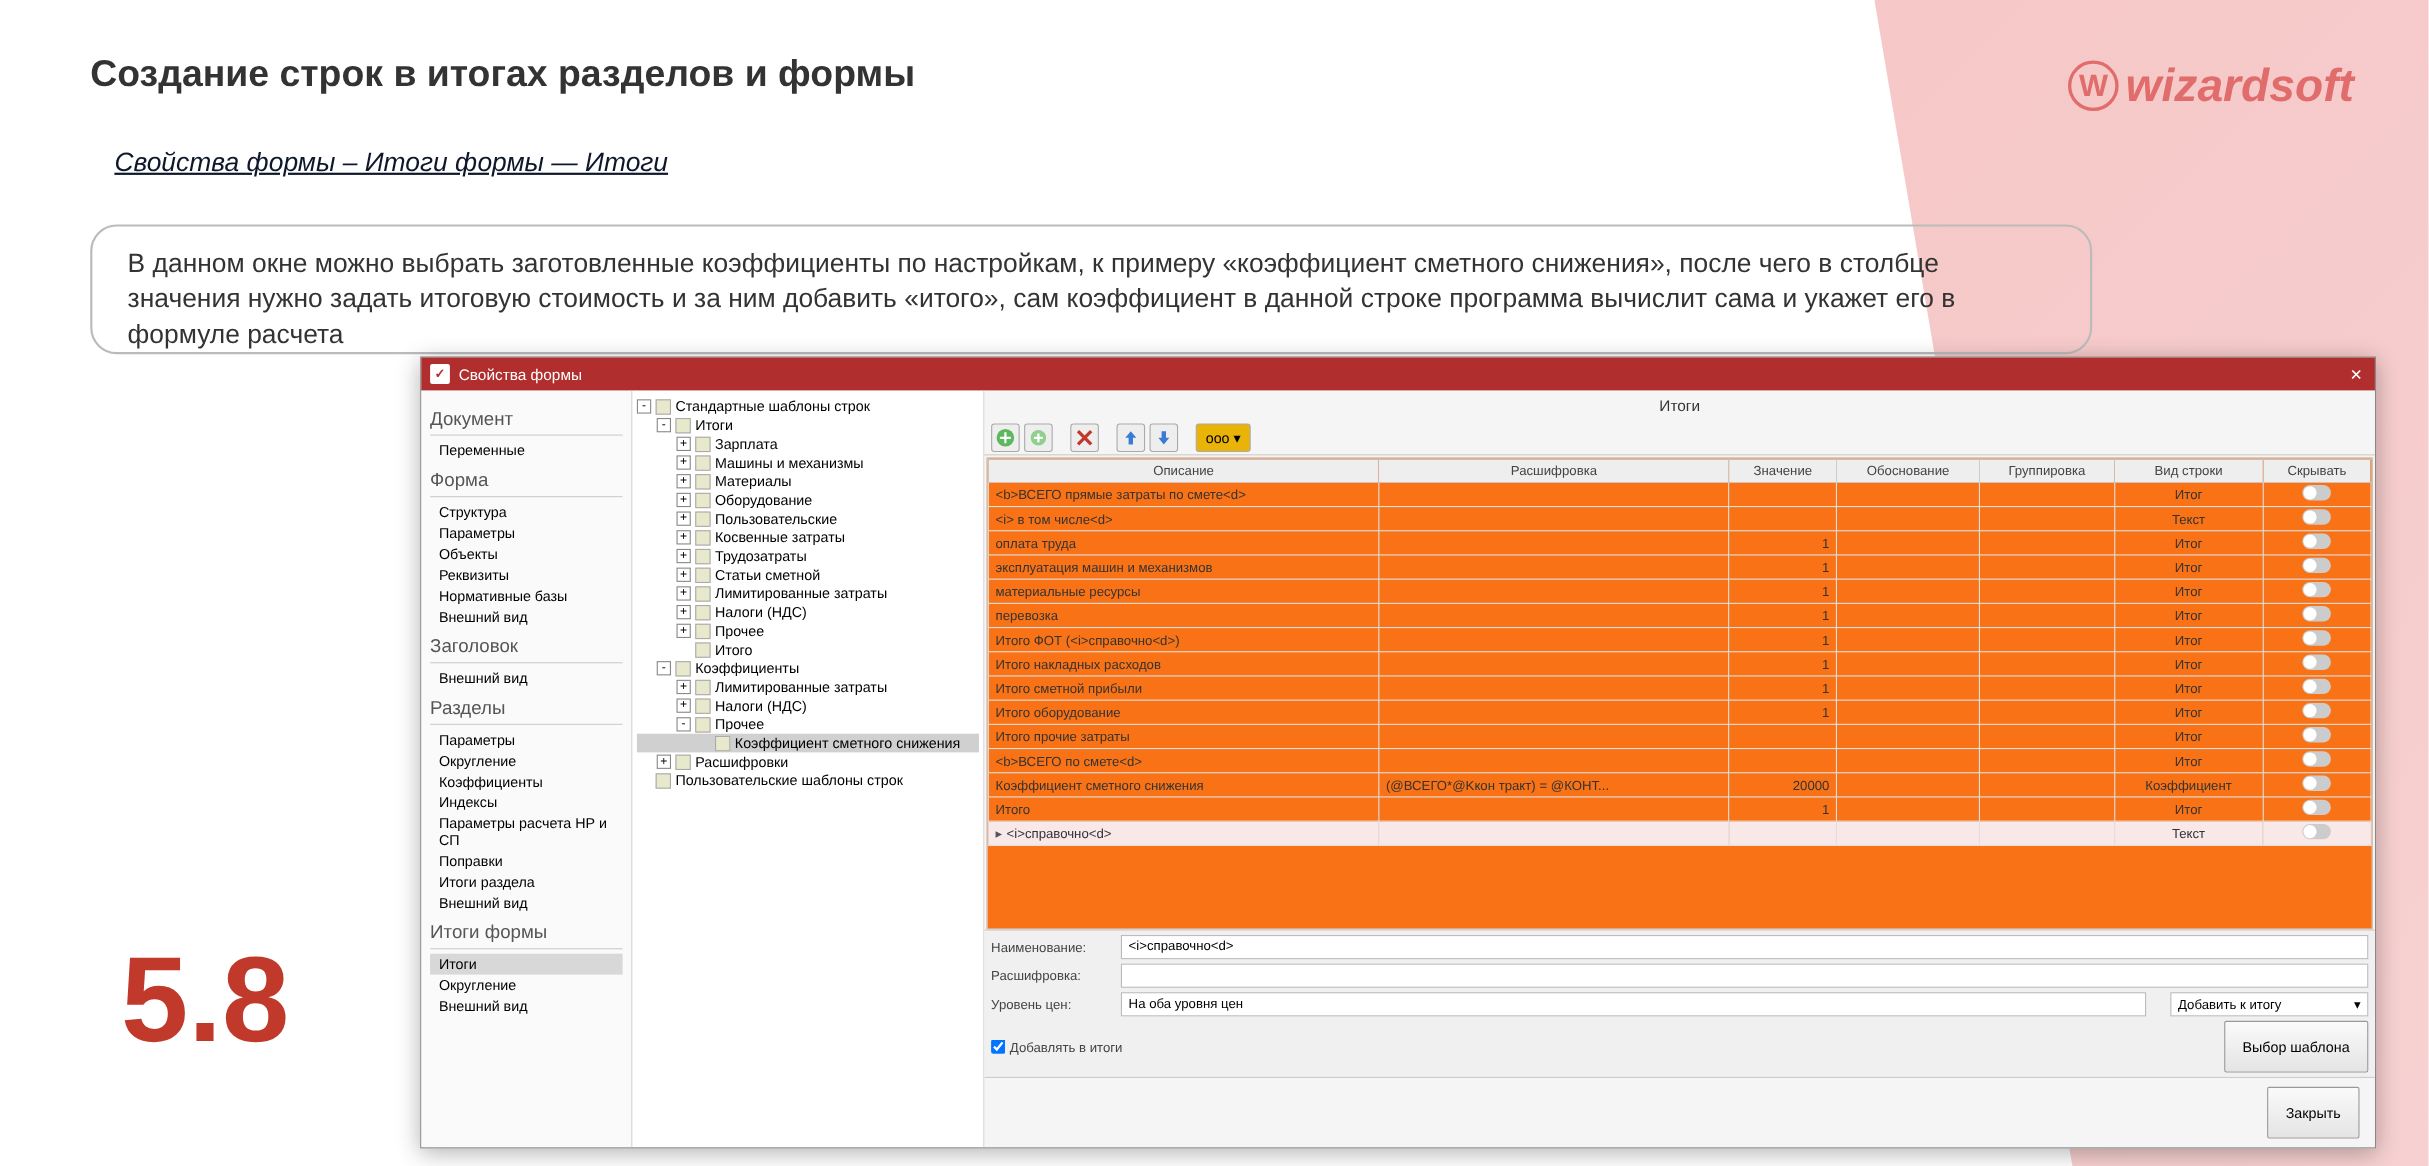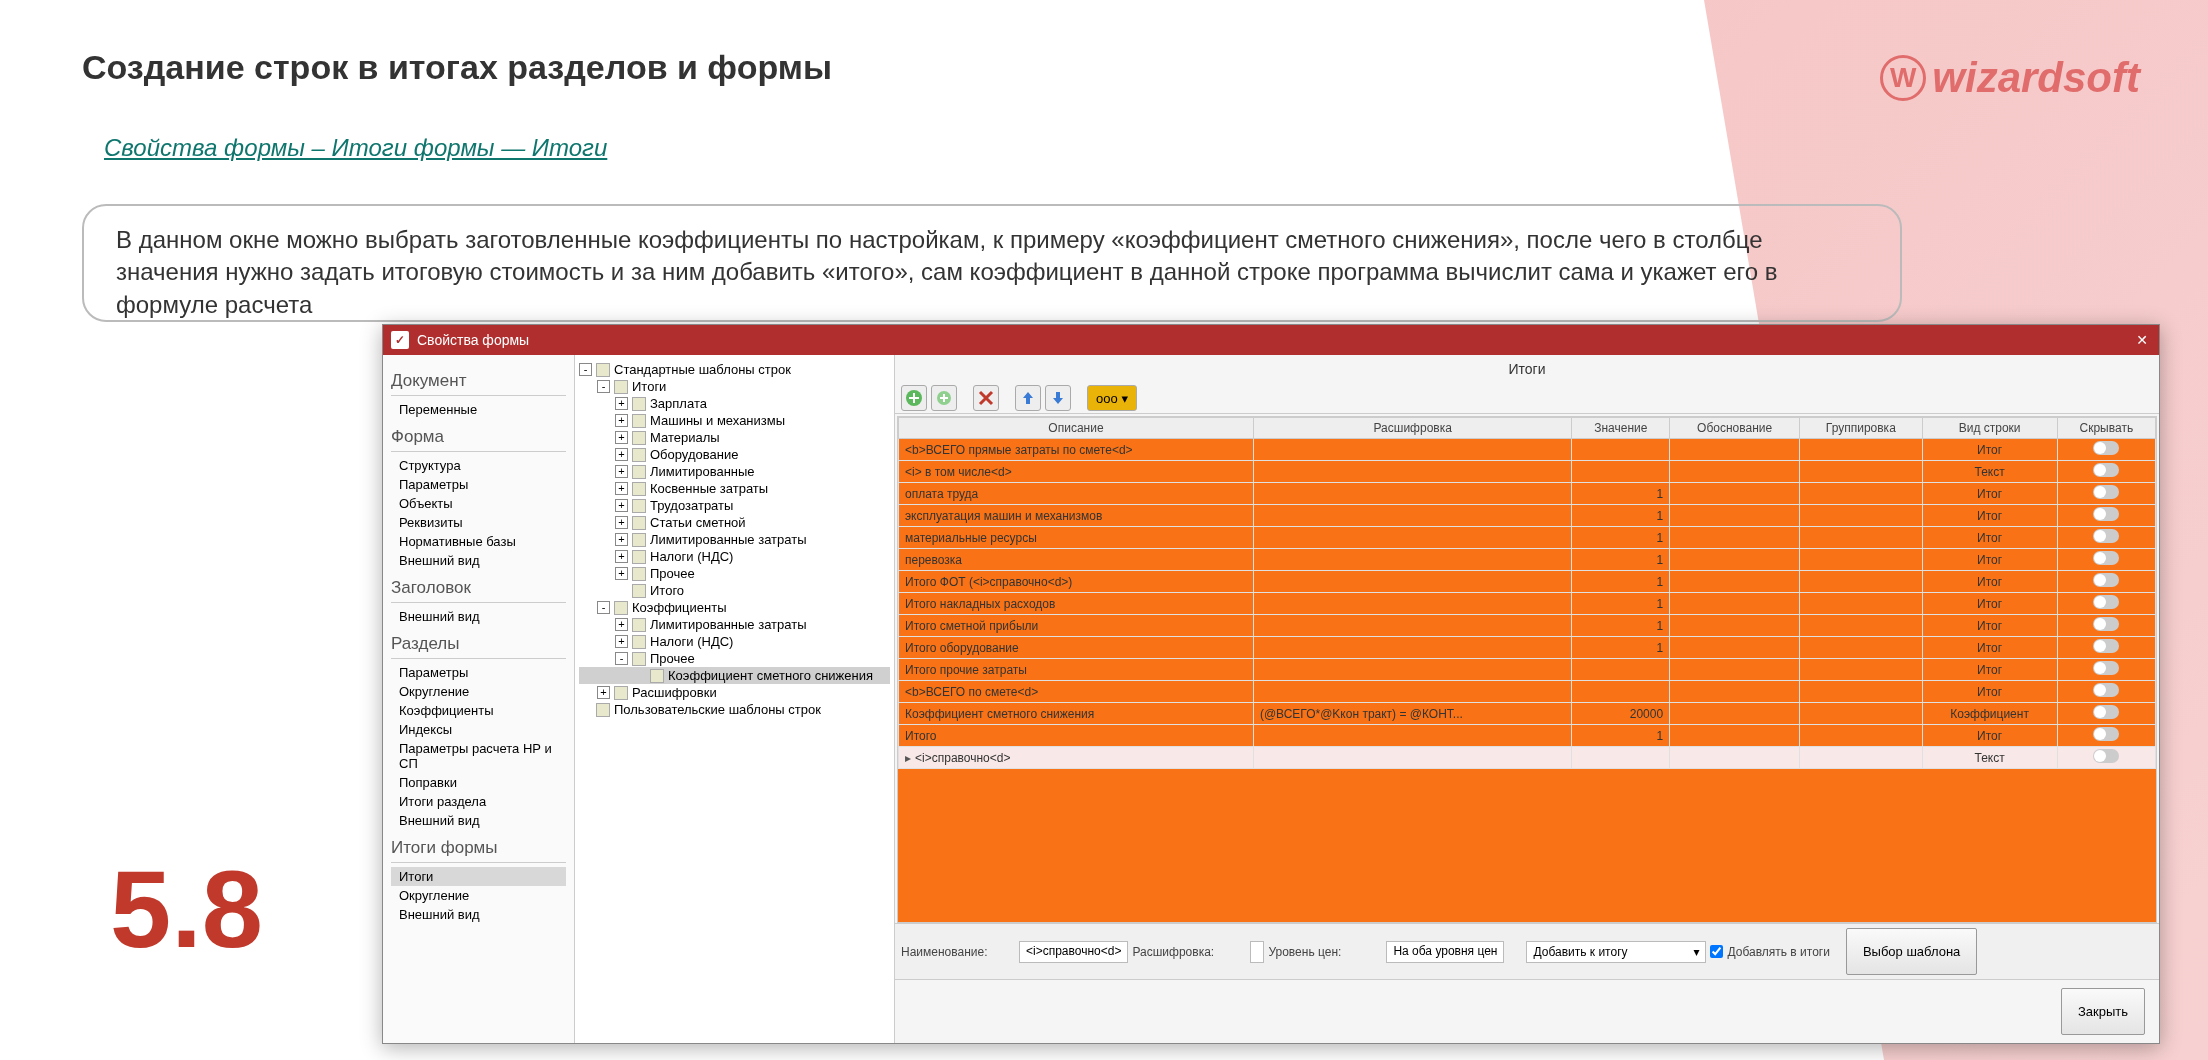--- a/index.html
+++ b/index.html
@@ -3,21 +3,21 @@
 <meta charset="utf-8">
 <style>
 * { box-sizing: border-box; margin: 0; padding: 0; font-family: Arial, sans-serif; }
 html, body { width: 2208px; height: 1060px; background: #fff; overflow: hidden; }
 
 .page { position: relative; width: 2208px; height: 1060px; }
 
 .bg-shape { position: absolute; right: 0; top: 0; width: 720px; height: 1060px; background: linear-gradient(135deg, rgba(240,160,160,0.6), rgba(235,140,140,0.4)); clip-path: polygon(30% 0, 100% 0, 100% 100%, 55% 100%); }
 
 .page-title { position: absolute; left: 82px; top: 48px; font-size: 34px; font-weight: bold; color: #333; }
-.breadcrumb { position: absolute; left: 104px; top: 134px; font-size: 24px; font-style: italic; text-decoration: underline; color: #0f766e; }
+.breadcrumb { position: absolute; left: 104px; top: 134px; font-size: 24px; font-style: italic; text-decoration: underline; color: #0f172a; }
 .logo { position: absolute; right: 68px; top: 54px; font-size: 42px; font-style: italic; color: #d94d4d; font-weight: bold; opacity: 0.75; display: flex; align-items: center; gap: 6px; }
 .logo-icon { width: 46px; height: 46px; border: 3px solid #d94d4d; border-radius: 50%; display: flex; align-items: center; justify-content: center; font-size: 28px; font-style: normal; }
 
 .desc-box { position: absolute; left: 82px; top: 204px; width: 1820px; height: 118px; border: 2px solid #bbb; border-radius: 24px; padding: 18px 32px; font-size: 24px; line-height: 1.35; color: #333; }
 
 .step-num { position: absolute; left: 110px; bottom: 88px; font-size: 110px; font-weight: 900; color: #c0392b; }
 
 .dialog { position: absolute; left: 382px; top: 324px; width: 1778px; height: 720px; background: #f0f0f0; border: 1px solid #888; box-shadow: 0 4px 20px rgba(0,0,0,0.3); display: flex; flex-direction: column; }
 .titlebar { height: 30px; background: #b02e2e; color: #fff; display: flex; align-items: center; padding: 0 8px; font-size: 14px; justify-content: space-between; }
 .title-left { display: flex; align-items: center; gap: 8px; }
@@ -54,21 +54,21 @@
 .grid { width: 100%; border-collapse: collapse; font-size: 12px; }
 .grid th { background: #eee; border: 1px solid #ccc; padding: 3px 6px; font-weight: normal; color: #444; position: sticky; top: 0; text-align: center; }
 .grid td { border: 1px solid #e0e0e0; padding: 2px 6px; height: 20px; color: #333; }
 .grid td.num { text-align: right; }
 .grid td.center { text-align: center; }
 .toggle-pill { width: 26px; height: 14px; border-radius: 7px; background: #ccc; display: inline-block; position: relative; }
 .toggle-pill::after { content: ""; position: absolute; left: 1px; top: 1px; width: 12px; height: 12px; background: #fff; border-radius: 50%; }
 .grid tr.sel td { background: #f8e8e8; }
 .grid tr.mark td:first-child::before { content: "▸"; margin-right: 4px; color: #555; }
 
-.bottom-form { border-top: 1px solid #ccc; padding: 4px 6px; font-size: 12px; background: #f0f0f0; display: flex; flex-direction: row; gap: 4px; }
+.bottom-form { border-top: 1px solid #ccc; padding: 4px 6px; font-size: 12px; background: #f0f0f0; display: flex; flex-direction: column; gap: 4px; }
 .form-row { display: flex; align-items: center; gap: 8px; }
 .form-row label { width: 110px; color: #444; }
 .form-row .field { flex: 1; height: 22px; border: 1px solid #bbb; background: #fff; padding: 2px 6px; font-size: 12px; }
 .form-row .dd { width: 180px; height: 22px; border: 1px solid #bbb; background: #fff; padding: 2px 6px; display: flex; justify-content: space-between; align-items: center; cursor: pointer; }
 .form-row input[type="checkbox"] { margin-right: 4px; }
 
 .dialog-footer { display: flex; justify-content: flex-end; padding: 8px 14px; gap: 10px; border-top: 1px solid #ccc; }
 .btn { padding: 15px 16px; border: 1px solid #999; background: linear-gradient(#fafafa,#e4e4e4); font-size: 13px; cursor: pointer; border-radius: 2px; }
 
 svg { display:block; }
@@ -160,21 +160,21 @@
             <span>Материалы</span>
           </div>
           <div class="tree-row tree-indent-2">
             <span class="tree-toggle">+</span>
             <span class="tree-icon"></span>
             <span>Оборудование</span>
           </div>
           <div class="tree-row tree-indent-2">
             <span class="tree-toggle">+</span>
             <span class="tree-icon"></span>
-            <span>Лимитированные</span>
+            <span>Пользовательские</span>
           </div>
           <div class="tree-row tree-indent-2">
             <span class="tree-toggle">+</span>
             <span class="tree-icon"></span>
             <span>Косвенные затраты</span>
           </div>
           <div class="tree-row tree-indent-2">
             <span class="tree-toggle">+</span>
             <span class="tree-icon"></span>
             <span>Трудозатраты</span>

